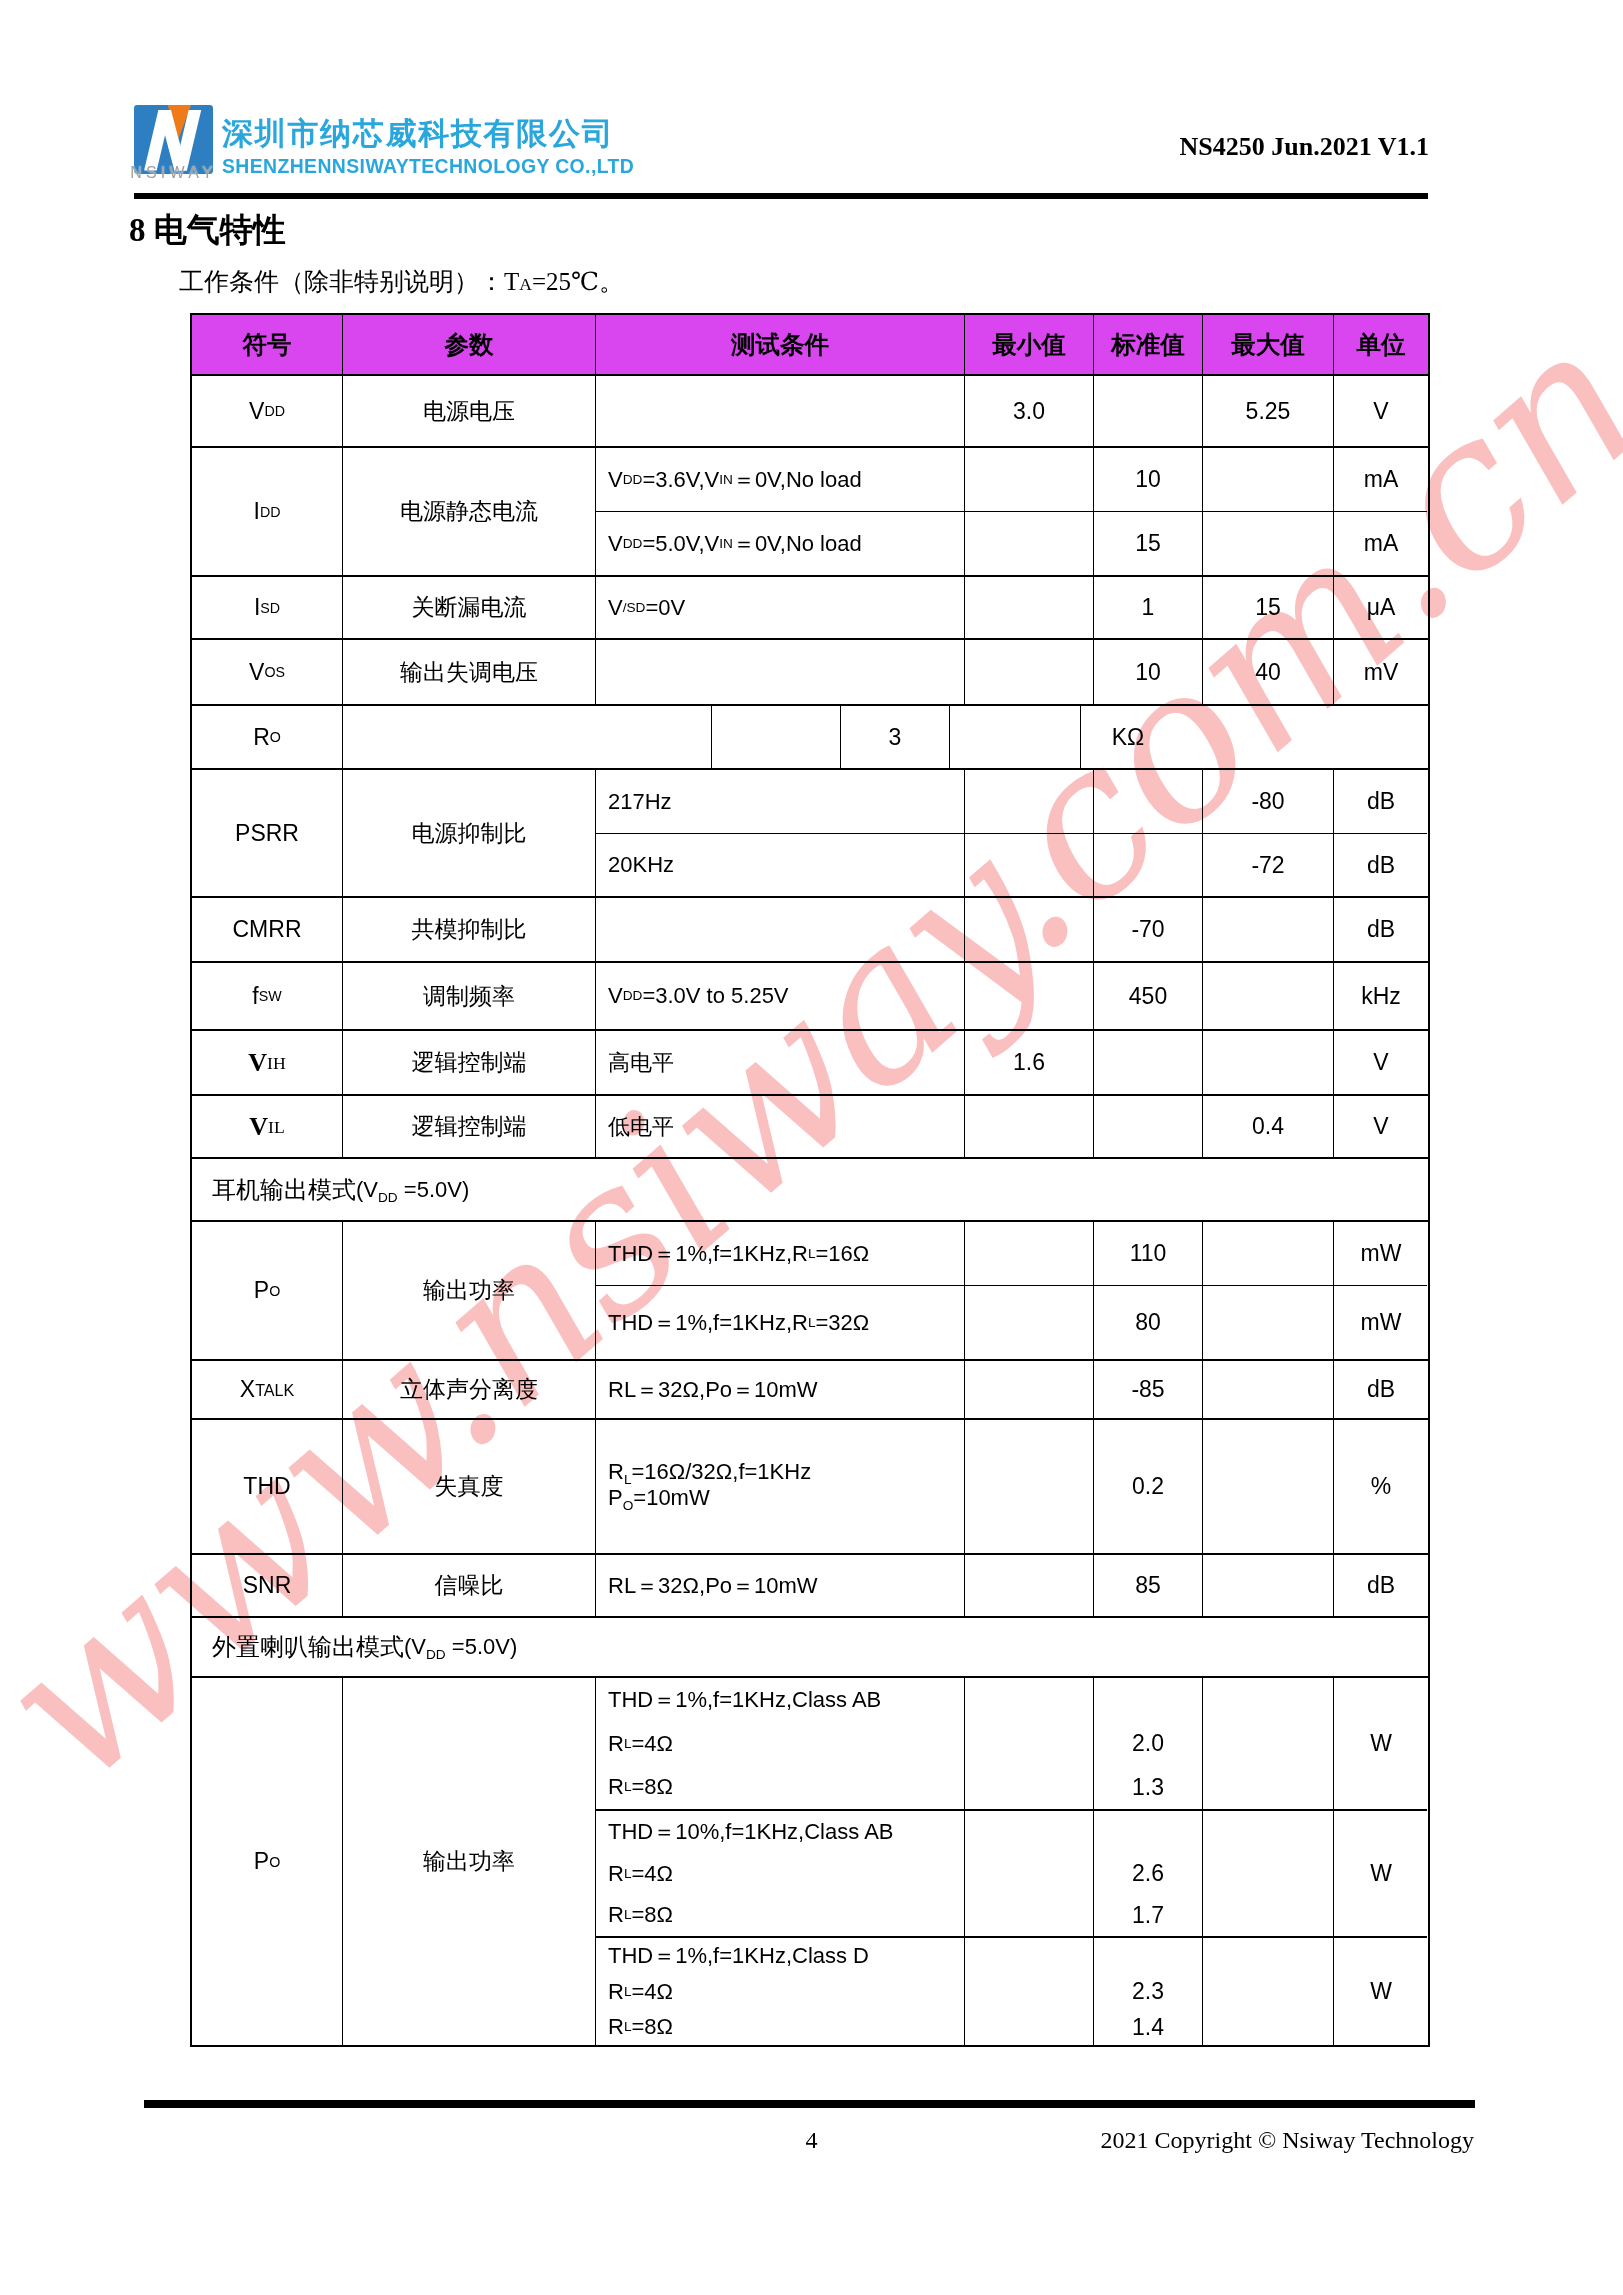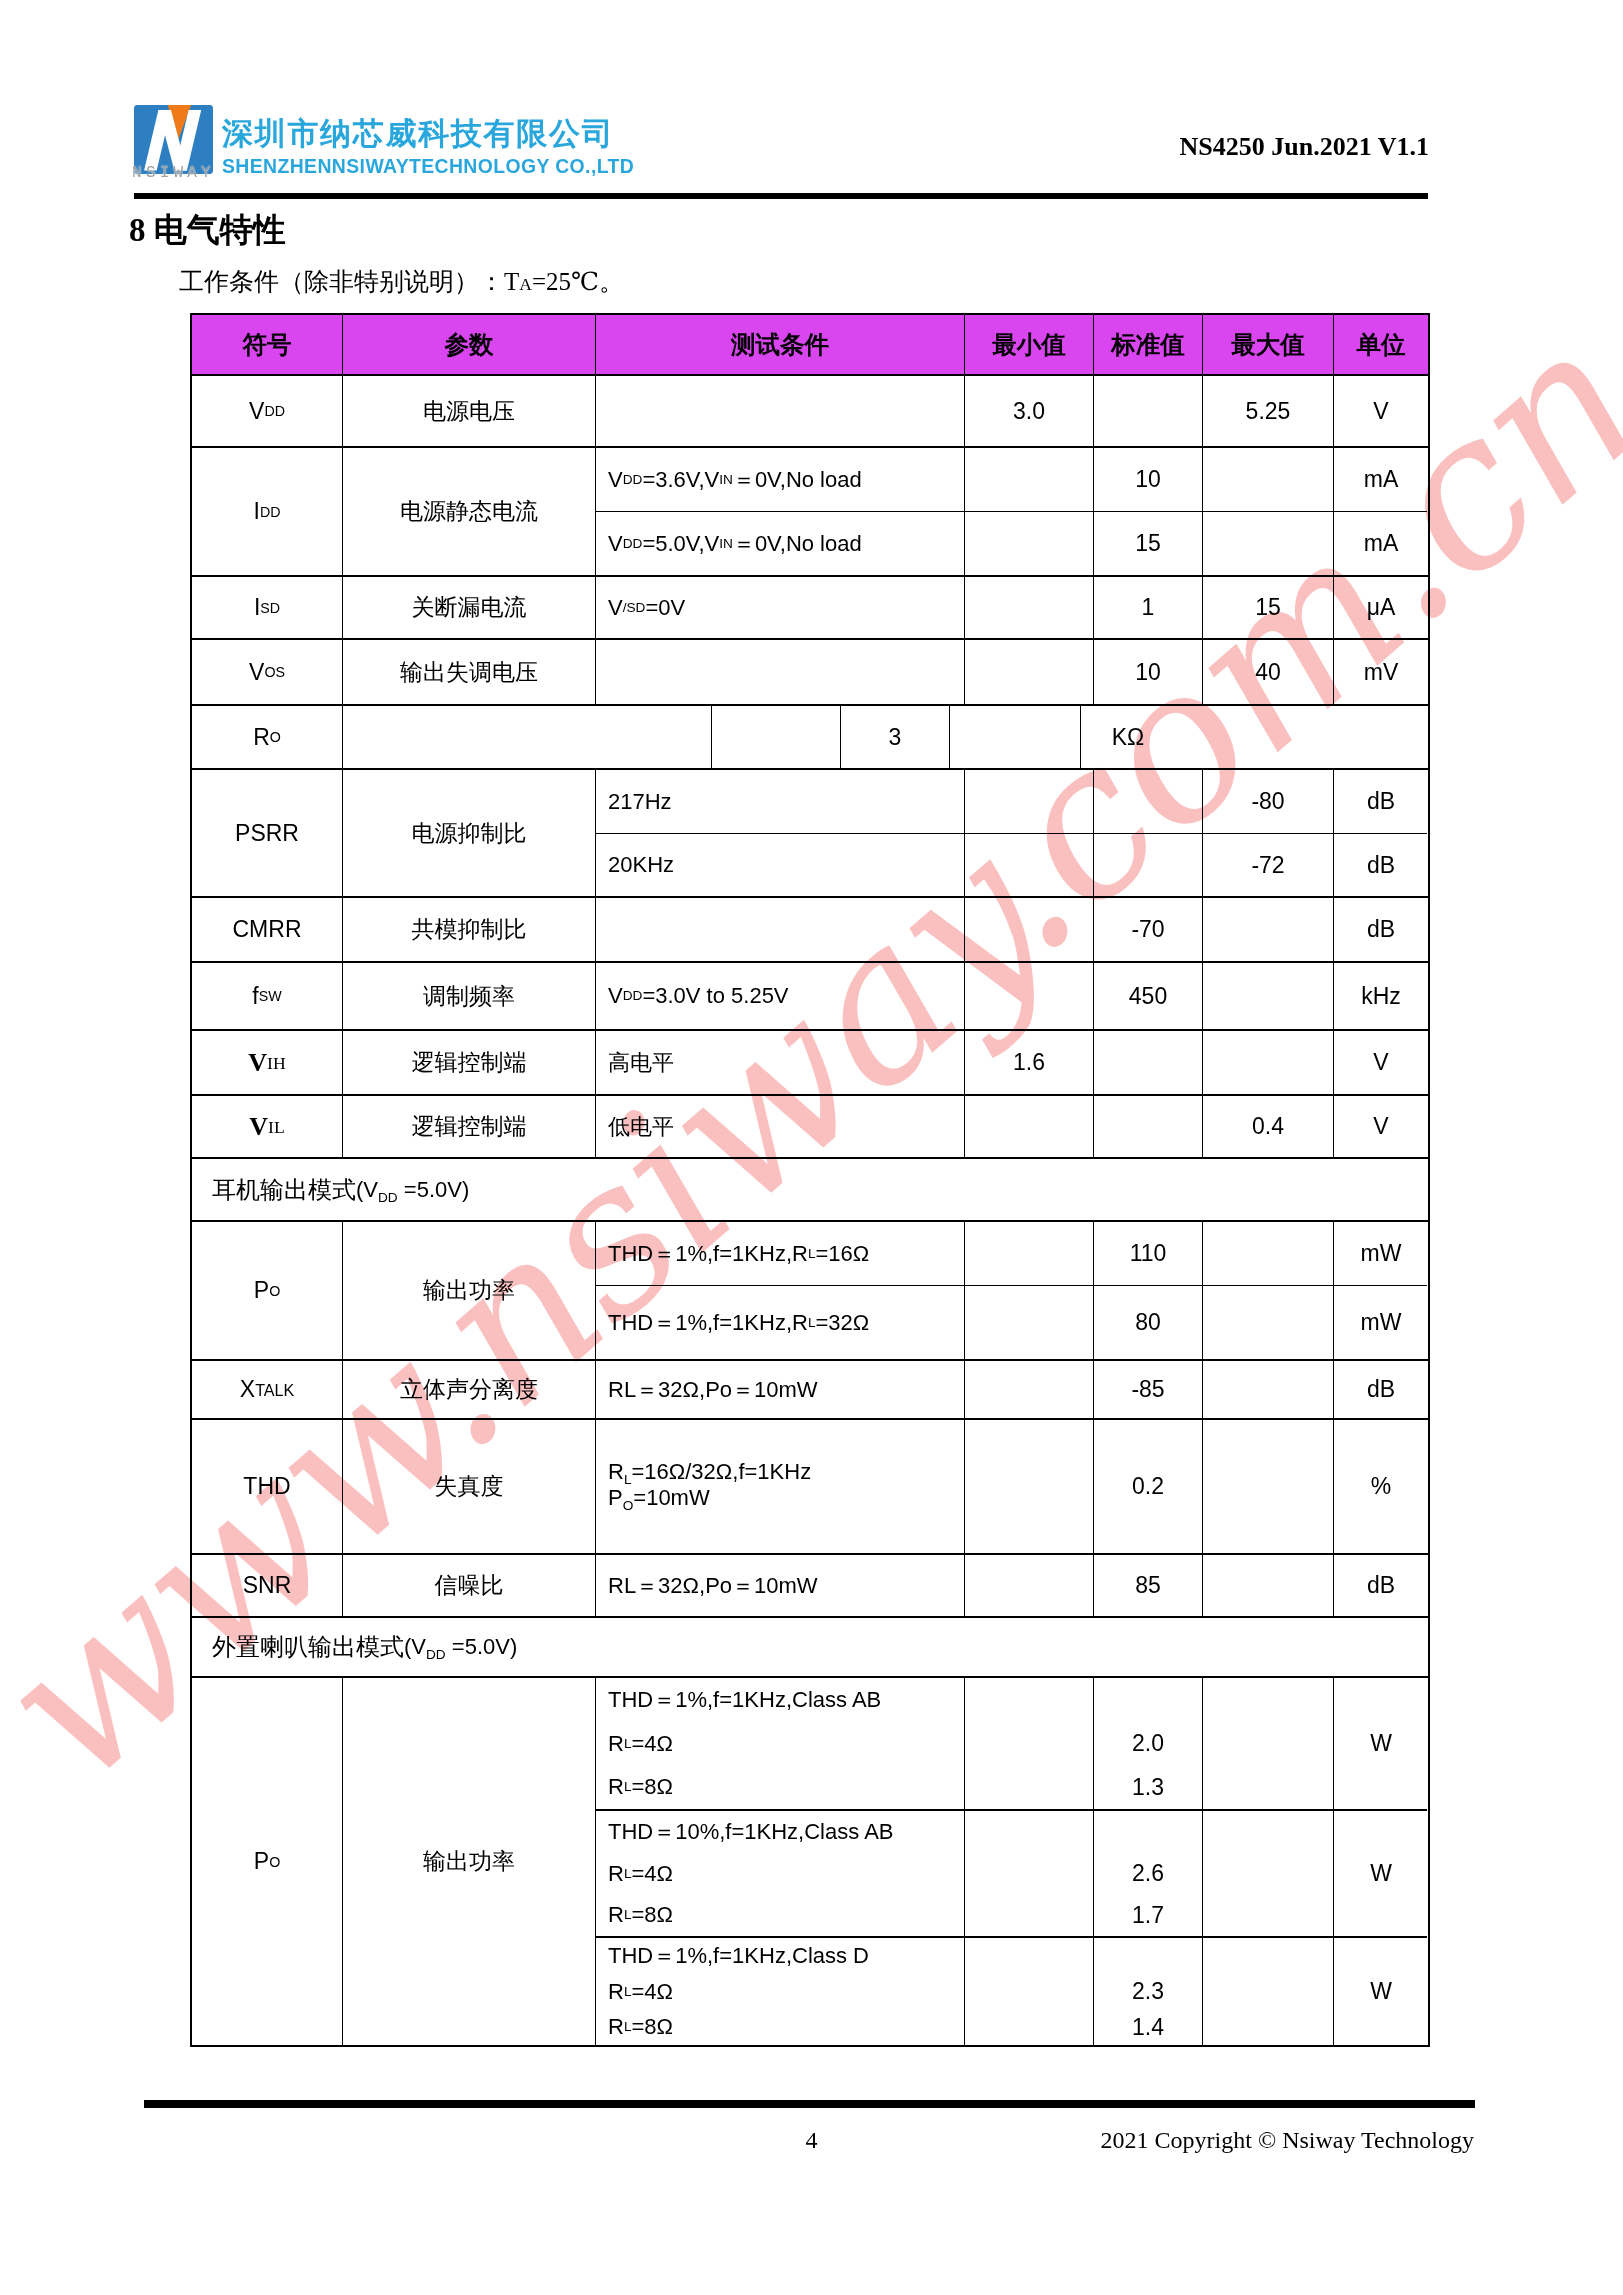--- a/index.html
+++ b/index.html
@@ -20,21 +20,21 @@
     font-family:"DejaVu Serif","Liberation Serif",serif;
     font-style:italic; font-size:210px; white-space:nowrap;
     color:rgba(242,105,105,0.42); letter-spacing:-0.01em;
   }
 
   
   .logo { position:absolute; left:134px; top:105px; width:79px; height:81px; }
   .logo svg { display:block; }
   .logo-text {
     position:absolute; top:59px; left:50%; transform:translateX(-50%);
-    font-family:Liberation Mono, monospace;
+    font-family:Liberation Sans, sans-serif;
     font-size:16px; letter-spacing:4.2px; color:#9f9f9f;
     text-shadow:0 0 1.7px #ffffff;
   }
   .company-zh {
     position:absolute; left:222px; top:113px;
     font-size:31px; font-weight:bold; color:#29a7dd; letter-spacing:1.7px;
   }
   .company-en {
     position:absolute; left:222px; top:155px;
     font-size:19.4px; font-weight:bold; color:#29a7dd; letter-spacing:0.4px;

